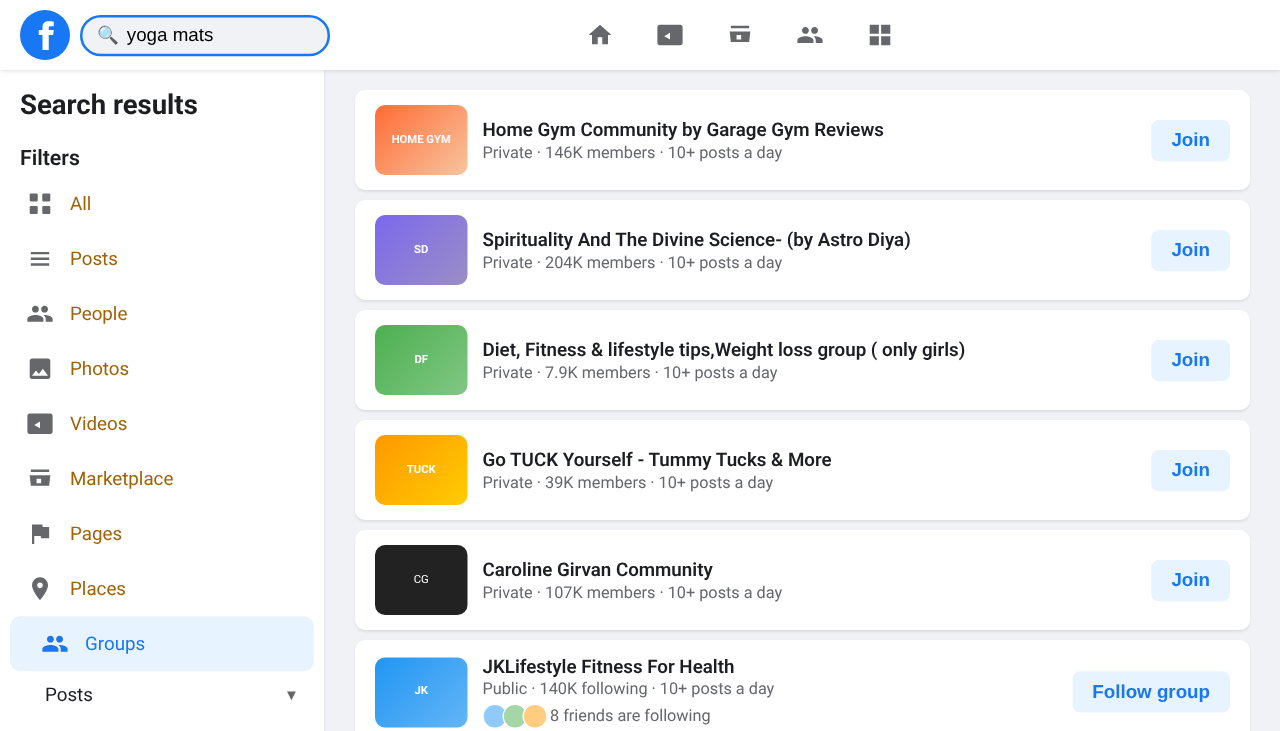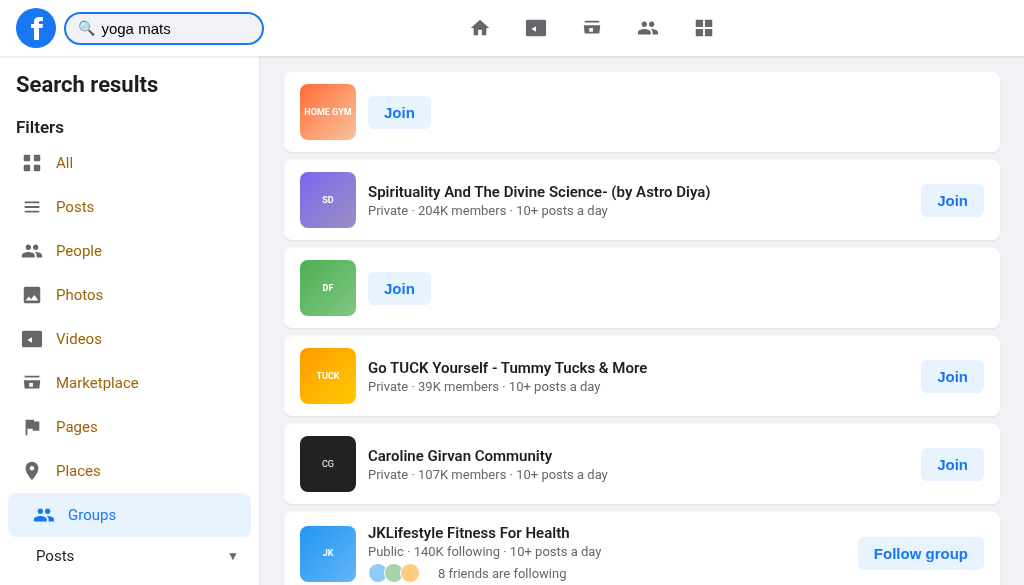--- a/index.html
+++ b/index.html
@@ -92,34 +92,34 @@
     
     .group-card {
       display: flex; align-items: center;
       background: #fff;
       border-radius: 8px;
       padding: 12px 16px;
       margin-bottom: 8px;
       box-shadow: 0 1px 2px rgba(0,0,0,0.08);
     }
     .group-thumb {
-      width: 56px; height: 56px;
+      width: 74px; height: 56px;
       border-radius: 8px;
       flex-shrink: 0;
       margin-right: 12px;
       overflow: hidden;
       background: #c8e6c9;
       display: flex; align-items: center; justify-content: center;
       font-size: 10px;
       color: #fff;
     }
     .group-info { flex: 1; min-width: 0; }
     .group-name { font-size: 15px; font-weight: 600; color: #1c1e21; }
     .group-meta { font-size: 13px; color: #65676b; margin-top: 2px; }
-    .group-friends { font-size: 13px; color: #65676b; margin-top: 4px; display: flex; align-items: center; gap: 22px; }
+    .group-friends { font-size: 13px; color: #65676b; margin-top: 4px; display: flex; align-items: center; gap: 6px; }
     .friend-avatars { display: flex; }
     .friend-avatar { width: 20px; height: 20px; border-radius: 50%; background: #90a4ae; border: 1px solid #fff; margin-right: -4px; display: inline-block; }
 
     .join-btn {
       background: #e7f3ff;
       color: #1877f2;
       border: none;
       border-radius: 6px;
       padding: 8px 16px;
       font-size: 15px;
@@ -310,36 +310,46 @@
       </div>
     </aside>
 
     <main class="content-area">
 
       <div id="groups-list">
           <div class="group-card">
     <div class="group-thumb thumb-1">
       <span style="font-size:9px;font-weight:bold;text-align:center;padding:2px;line-height:1.2;">HOME GYM</span>
     </div>
+    <div class="group-info">
+      <div class="group-name">Home Gym Community by Garage Gym Reviews</div>
+      <div class="group-meta">Private · 146K members · 10+ posts a day</div>
+
+    </div>
     <button class="join-btn">Join</button>
   </div>
           <div class="group-card">
     <div class="group-thumb thumb-2">
       <span style="font-size:9px;font-weight:bold;text-align:center;padding:2px;line-height:1.2;">SD</span>
     </div>
     <div class="group-info">
       <div class="group-name">Spirituality And The Divine Science- (by Astro Diya)</div>
       <div class="group-meta">Private · 204K members · 10+ posts a day</div>
 
     </div>
     <button class="join-btn">Join</button>
   </div>
           <div class="group-card">
     <div class="group-thumb thumb-3">
       <span style="font-size:9px;font-weight:bold;text-align:center;padding:2px;line-height:1.2;">DF</span>
+    </div>
+    <div class="group-info">
+      <div class="group-name">Diet, Fitness &amp; lifestyle tips,Weight loss group ( only girls)</div>
+      <div class="group-meta">Private · 7.9K members · 10+ posts a day</div>
+
     </div>
     <button class="join-btn">Join</button>
   </div>
           <div class="group-card">
     <div class="group-thumb thumb-4">
       <span style="font-size:9px;font-weight:bold;text-align:center;padding:2px;line-height:1.2;">TUCK</span>
     </div>
     <div class="group-info">
       <div class="group-name">Go TUCK Yourself - Tummy Tucks &amp; More</div>
       <div class="group-meta">Private · 39K members · 10+ posts a day</div>

